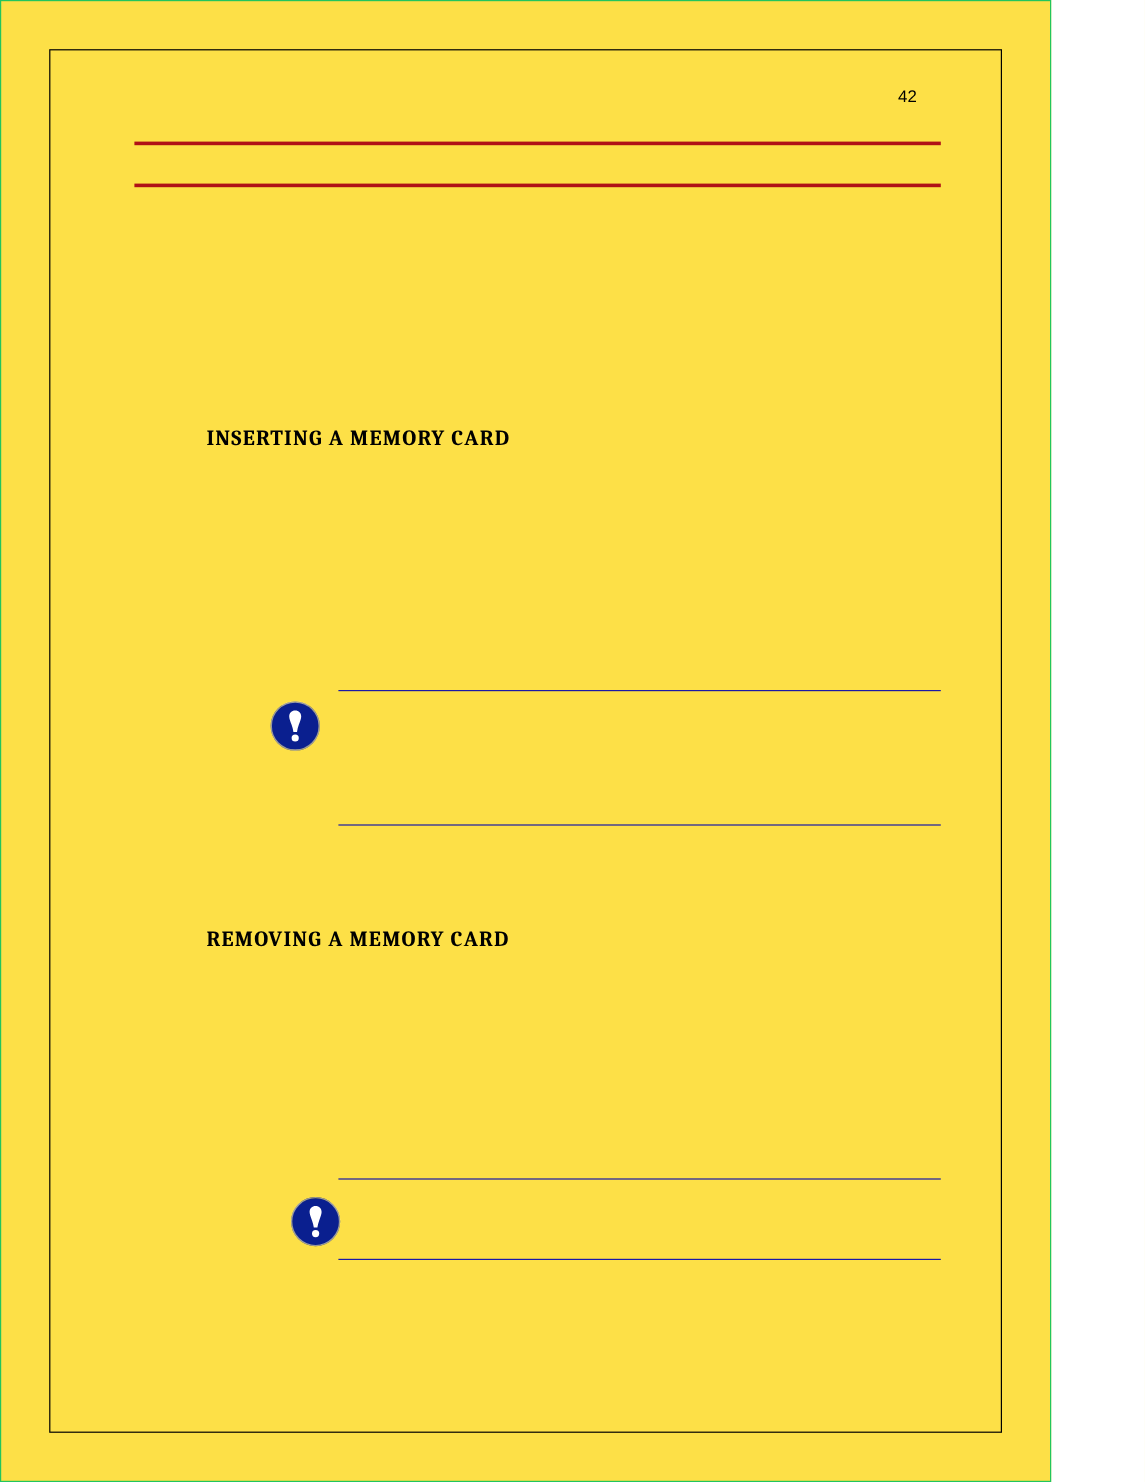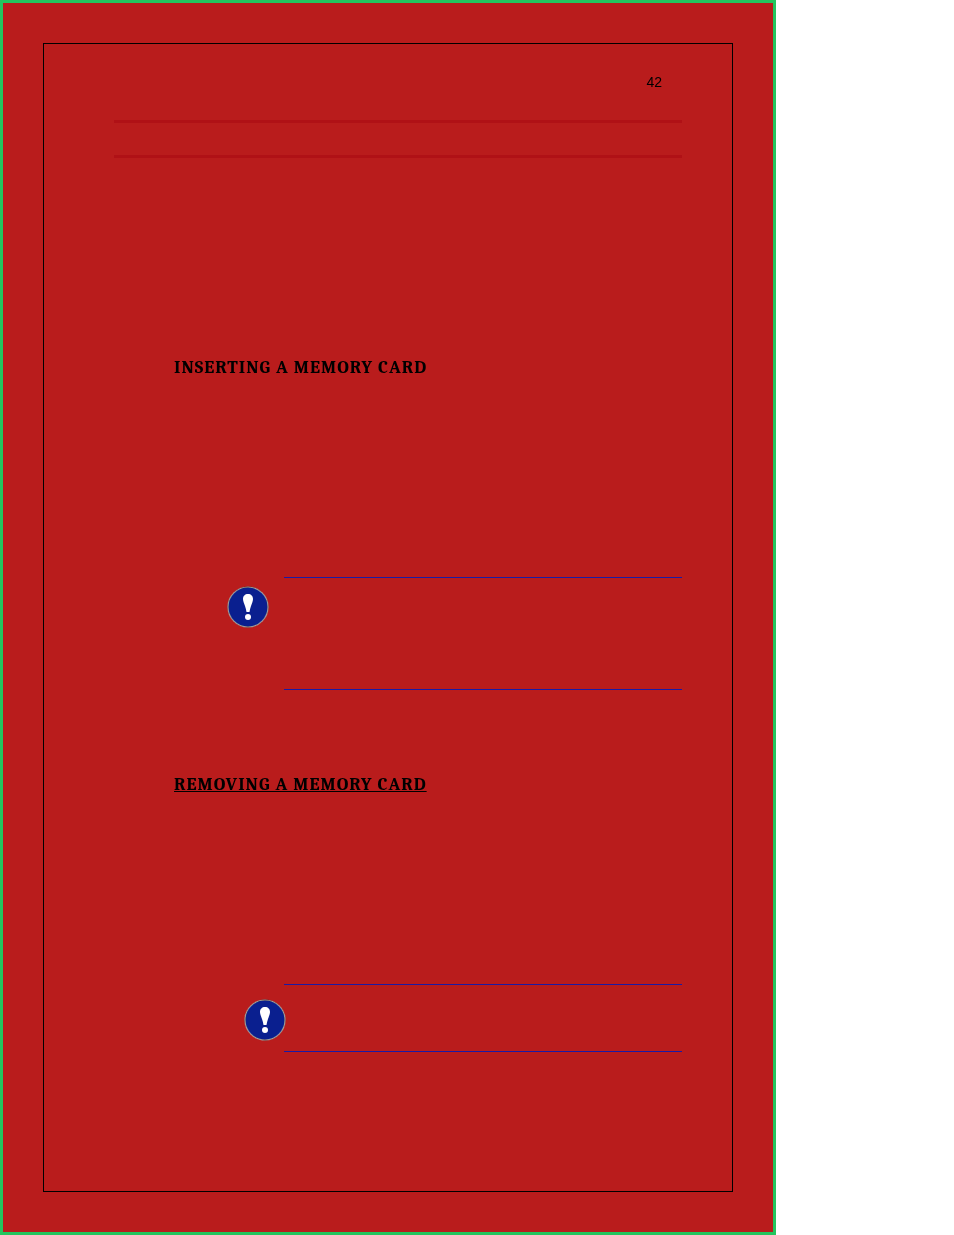--- a/index.html
+++ b/index.html
@@ -1,26 +1,26 @@
 <!DOCTYPE html>
 <html><head>
 <meta charset="utf-8">
 <style>
   html, body {
     margin: 0;
     padding: 0;
     background: #fff;
   }
   .page {
-    width: 776px;
+    width: 876px;
     height: 1235px;
     box-sizing: border-box;
-    border: 3px solid #22c55e;
+    border: 1px solid #22c55e;
     position: relative;
-    background: #b91c1c;
+    background: #fde047;
   }
   .inner {
     position: absolute;
     left: 40px;
     top: 40px;
     right: 40px;
     bottom: 40px;
     border: 1px solid #000;
     box-sizing: border-box;
   }
@@ -55,21 +55,20 @@
   }
   .h-inserting {
     position: absolute;
     left: 130px;
     top: 313px;
   }
   .h-removing {
     position: absolute;
     left: 130px;
     top: 730px;
-    text-decoration: underline;
   }
   .note-block {
     position: absolute;
     left: 240px;
     right: 50px;
     border-top: 1.5px solid #1a1aa6;
     border-bottom: 1.5px solid #1a1aa6;
     box-sizing: border-box;
   }
   .note1 { top: 533px; height: 113px; }

